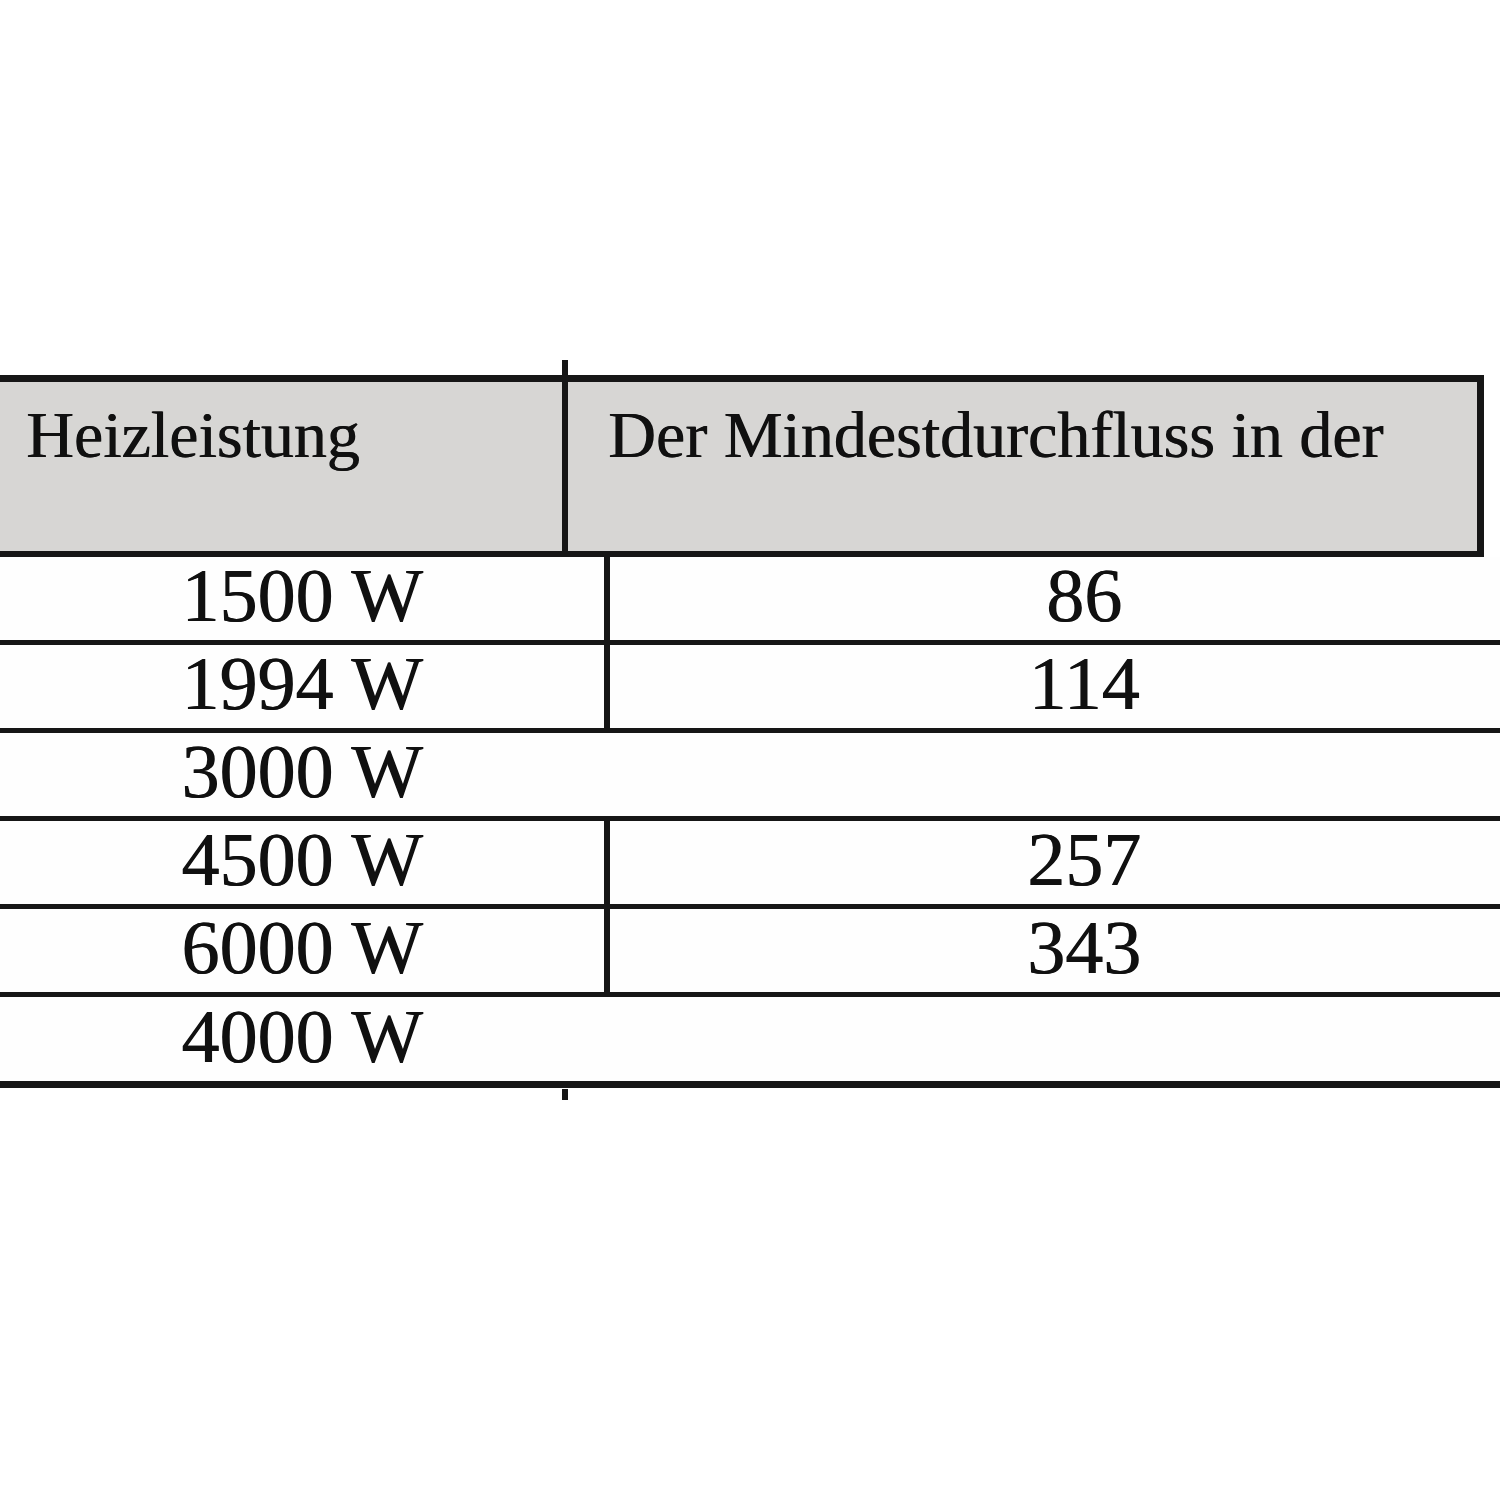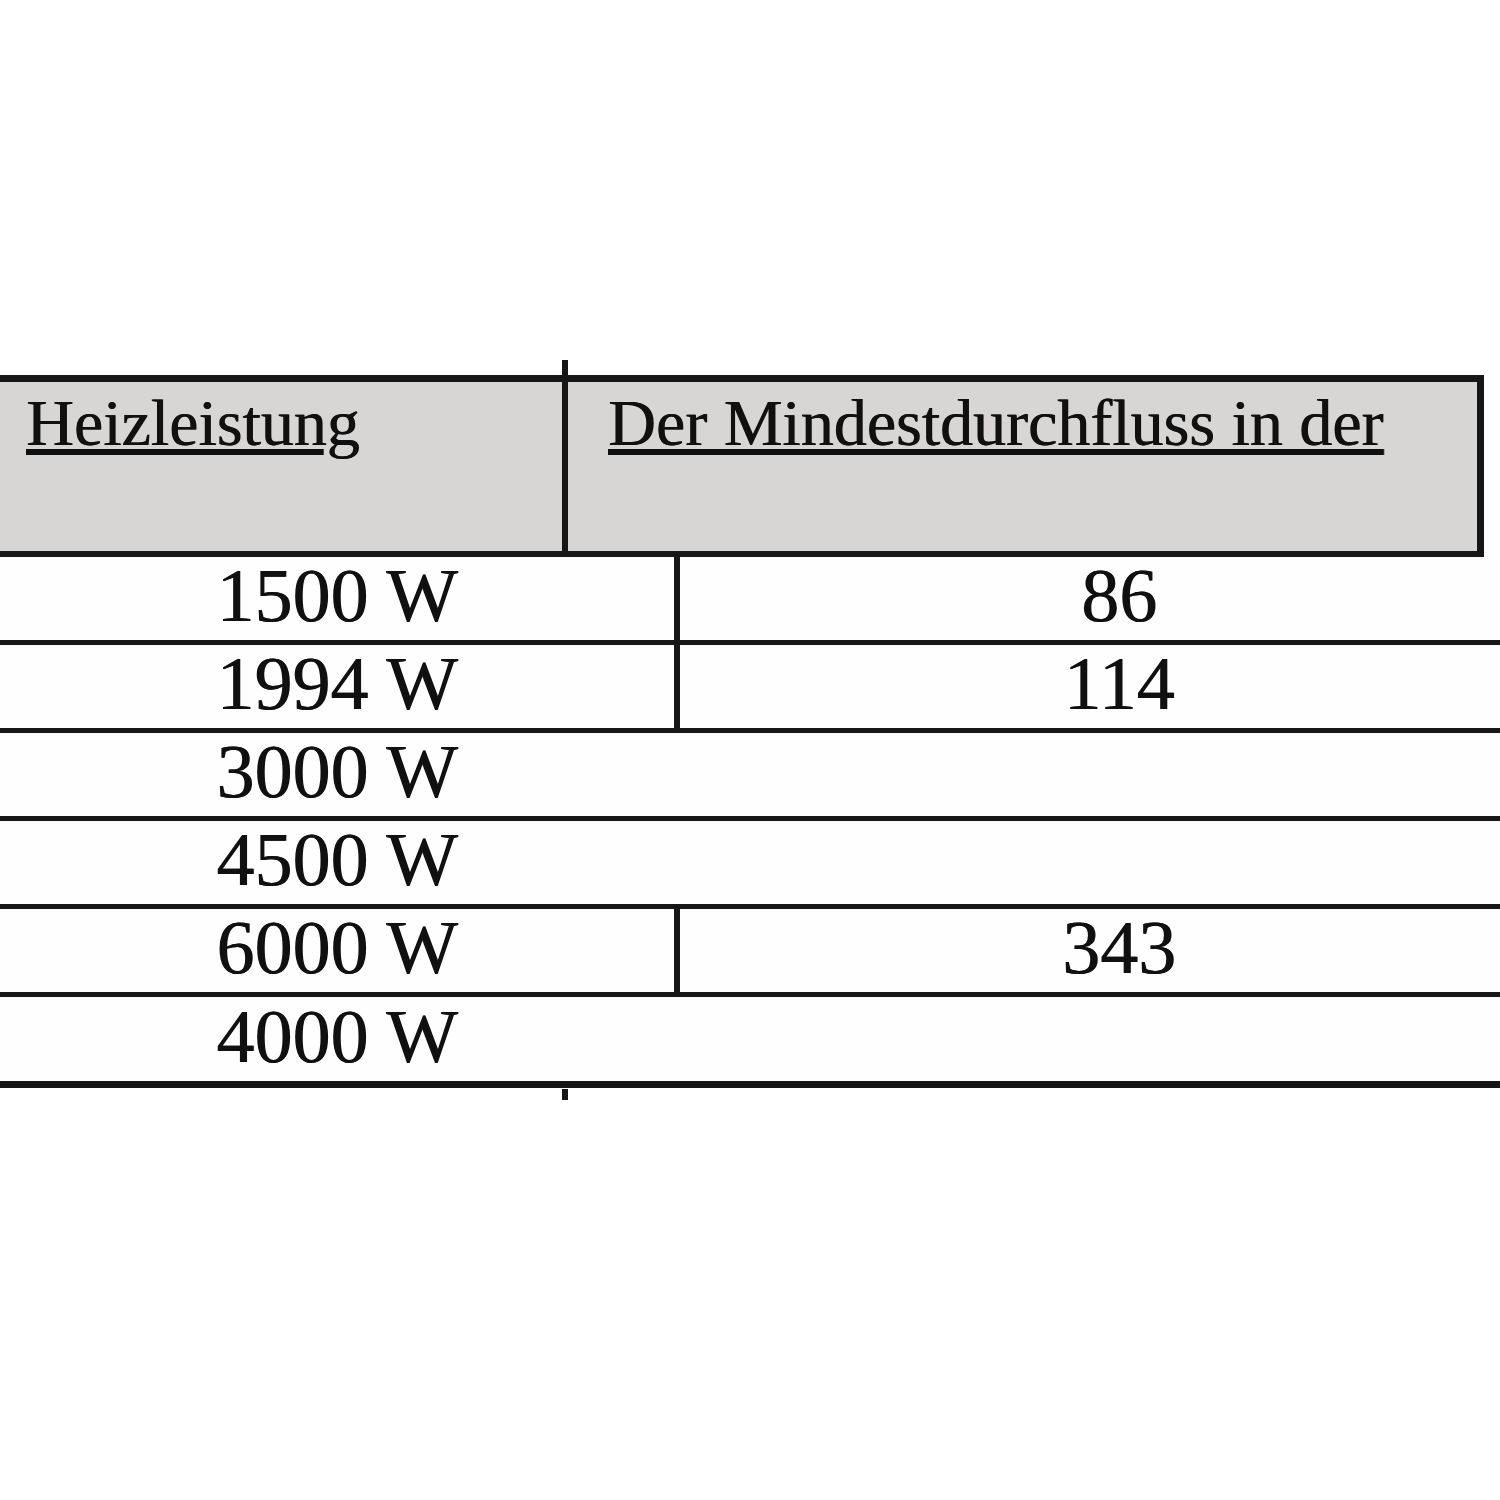--- a/index.html
+++ b/index.html
@@ -24,42 +24,42 @@
     box-sizing:border-box;
     background:var(--header-bg);
     border-top:7px solid var(--line);
     border-right:7px solid var(--line);
     border-bottom:6px solid var(--line);
     display:flex;
   }
   .hcell{
     box-sizing:border-box;
     font-size:66px;line-height:81px;
+    padding-top:12px;
     text-shadow:0.7px 0 0 currentColor;
     white-space:nowrap;
-    text-decoration:underline;
   }
   .hcell.c1{width:562px;padding-left:26px;}
   .hcell.c2{flex:1;border-left:6px solid var(--line);padding-left:40px;}
   
   .rows{position:absolute;top:557px;left:0;width:1500px;}
   .tr{
     display:flex;height:88px;box-sizing:border-box;
     border-bottom:5px solid var(--line);
     background:#fefefe;
   }
   .tr:last-child{height:91px;border-bottom-width:7px;}
   .td{
     display:flex;align-items:center;justify-content:center;
     font-size:76px;
     box-sizing:border-box;
     text-shadow:0.7px 0 0 currentColor;
     padding-bottom:6px;
   }
-  .td.c1{width:674px;}
+  .td.c1{width:604px;}
   .td.c2{flex:1;border-left:6px solid var(--line);padding-left:58px;}
   
   .tick{position:absolute;left:562px;width:6px;background:var(--line);}
   .tick-top{top:360px;height:15px;}
   .tick-bottom{top:1089px;height:11px;}
 </style>
 </head>
 <body>
 
 <div class="stage">
@@ -78,20 +78,21 @@
     </div>
     <div class="tr">
       <div class="td c1">1994 W</div>
       <div class="td c2">114</div>
     </div>
     <div class="tr">
       <div class="td c1">3000 W</div>
     </div>
     <div class="tr">
       <div class="td c1">4500 W</div>
+      <div class="td c2">257</div>
     </div>
     <div class="tr">
       <div class="td c1">6000 W</div>
       <div class="td c2">343</div>
     </div>
     <div class="tr">
       <div class="td c1">4000 W</div>
     </div>
   </div>
 

